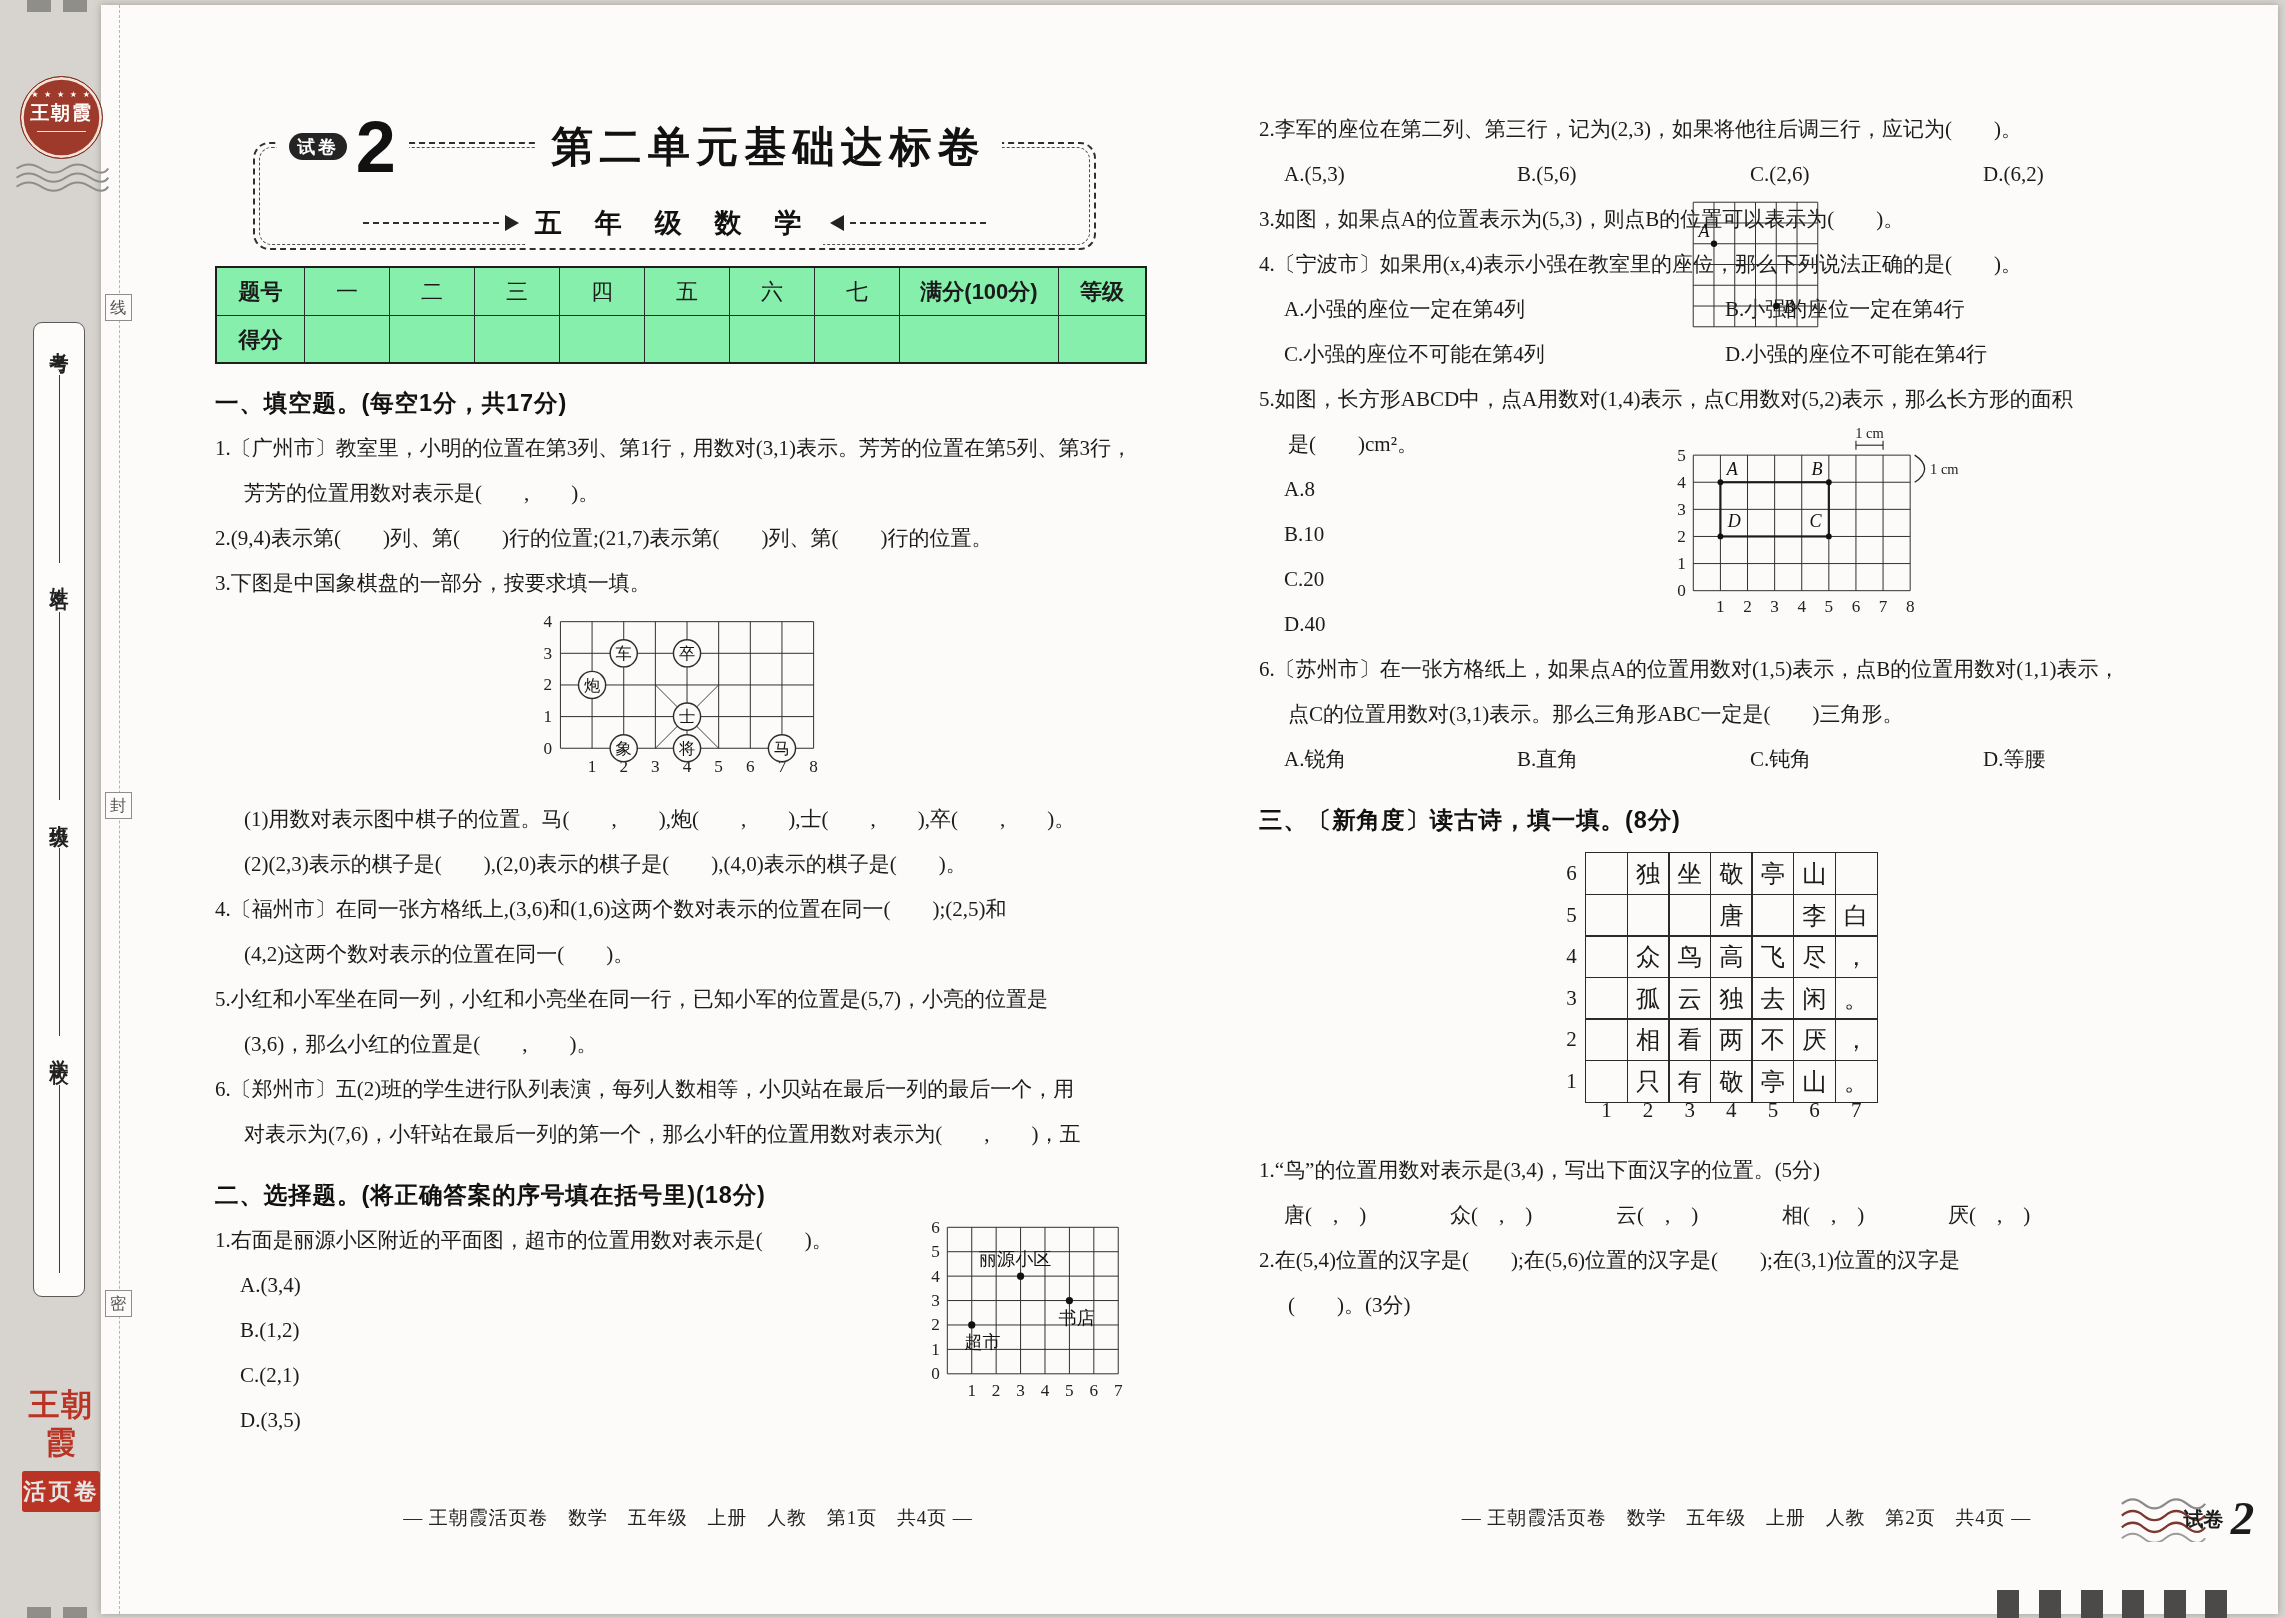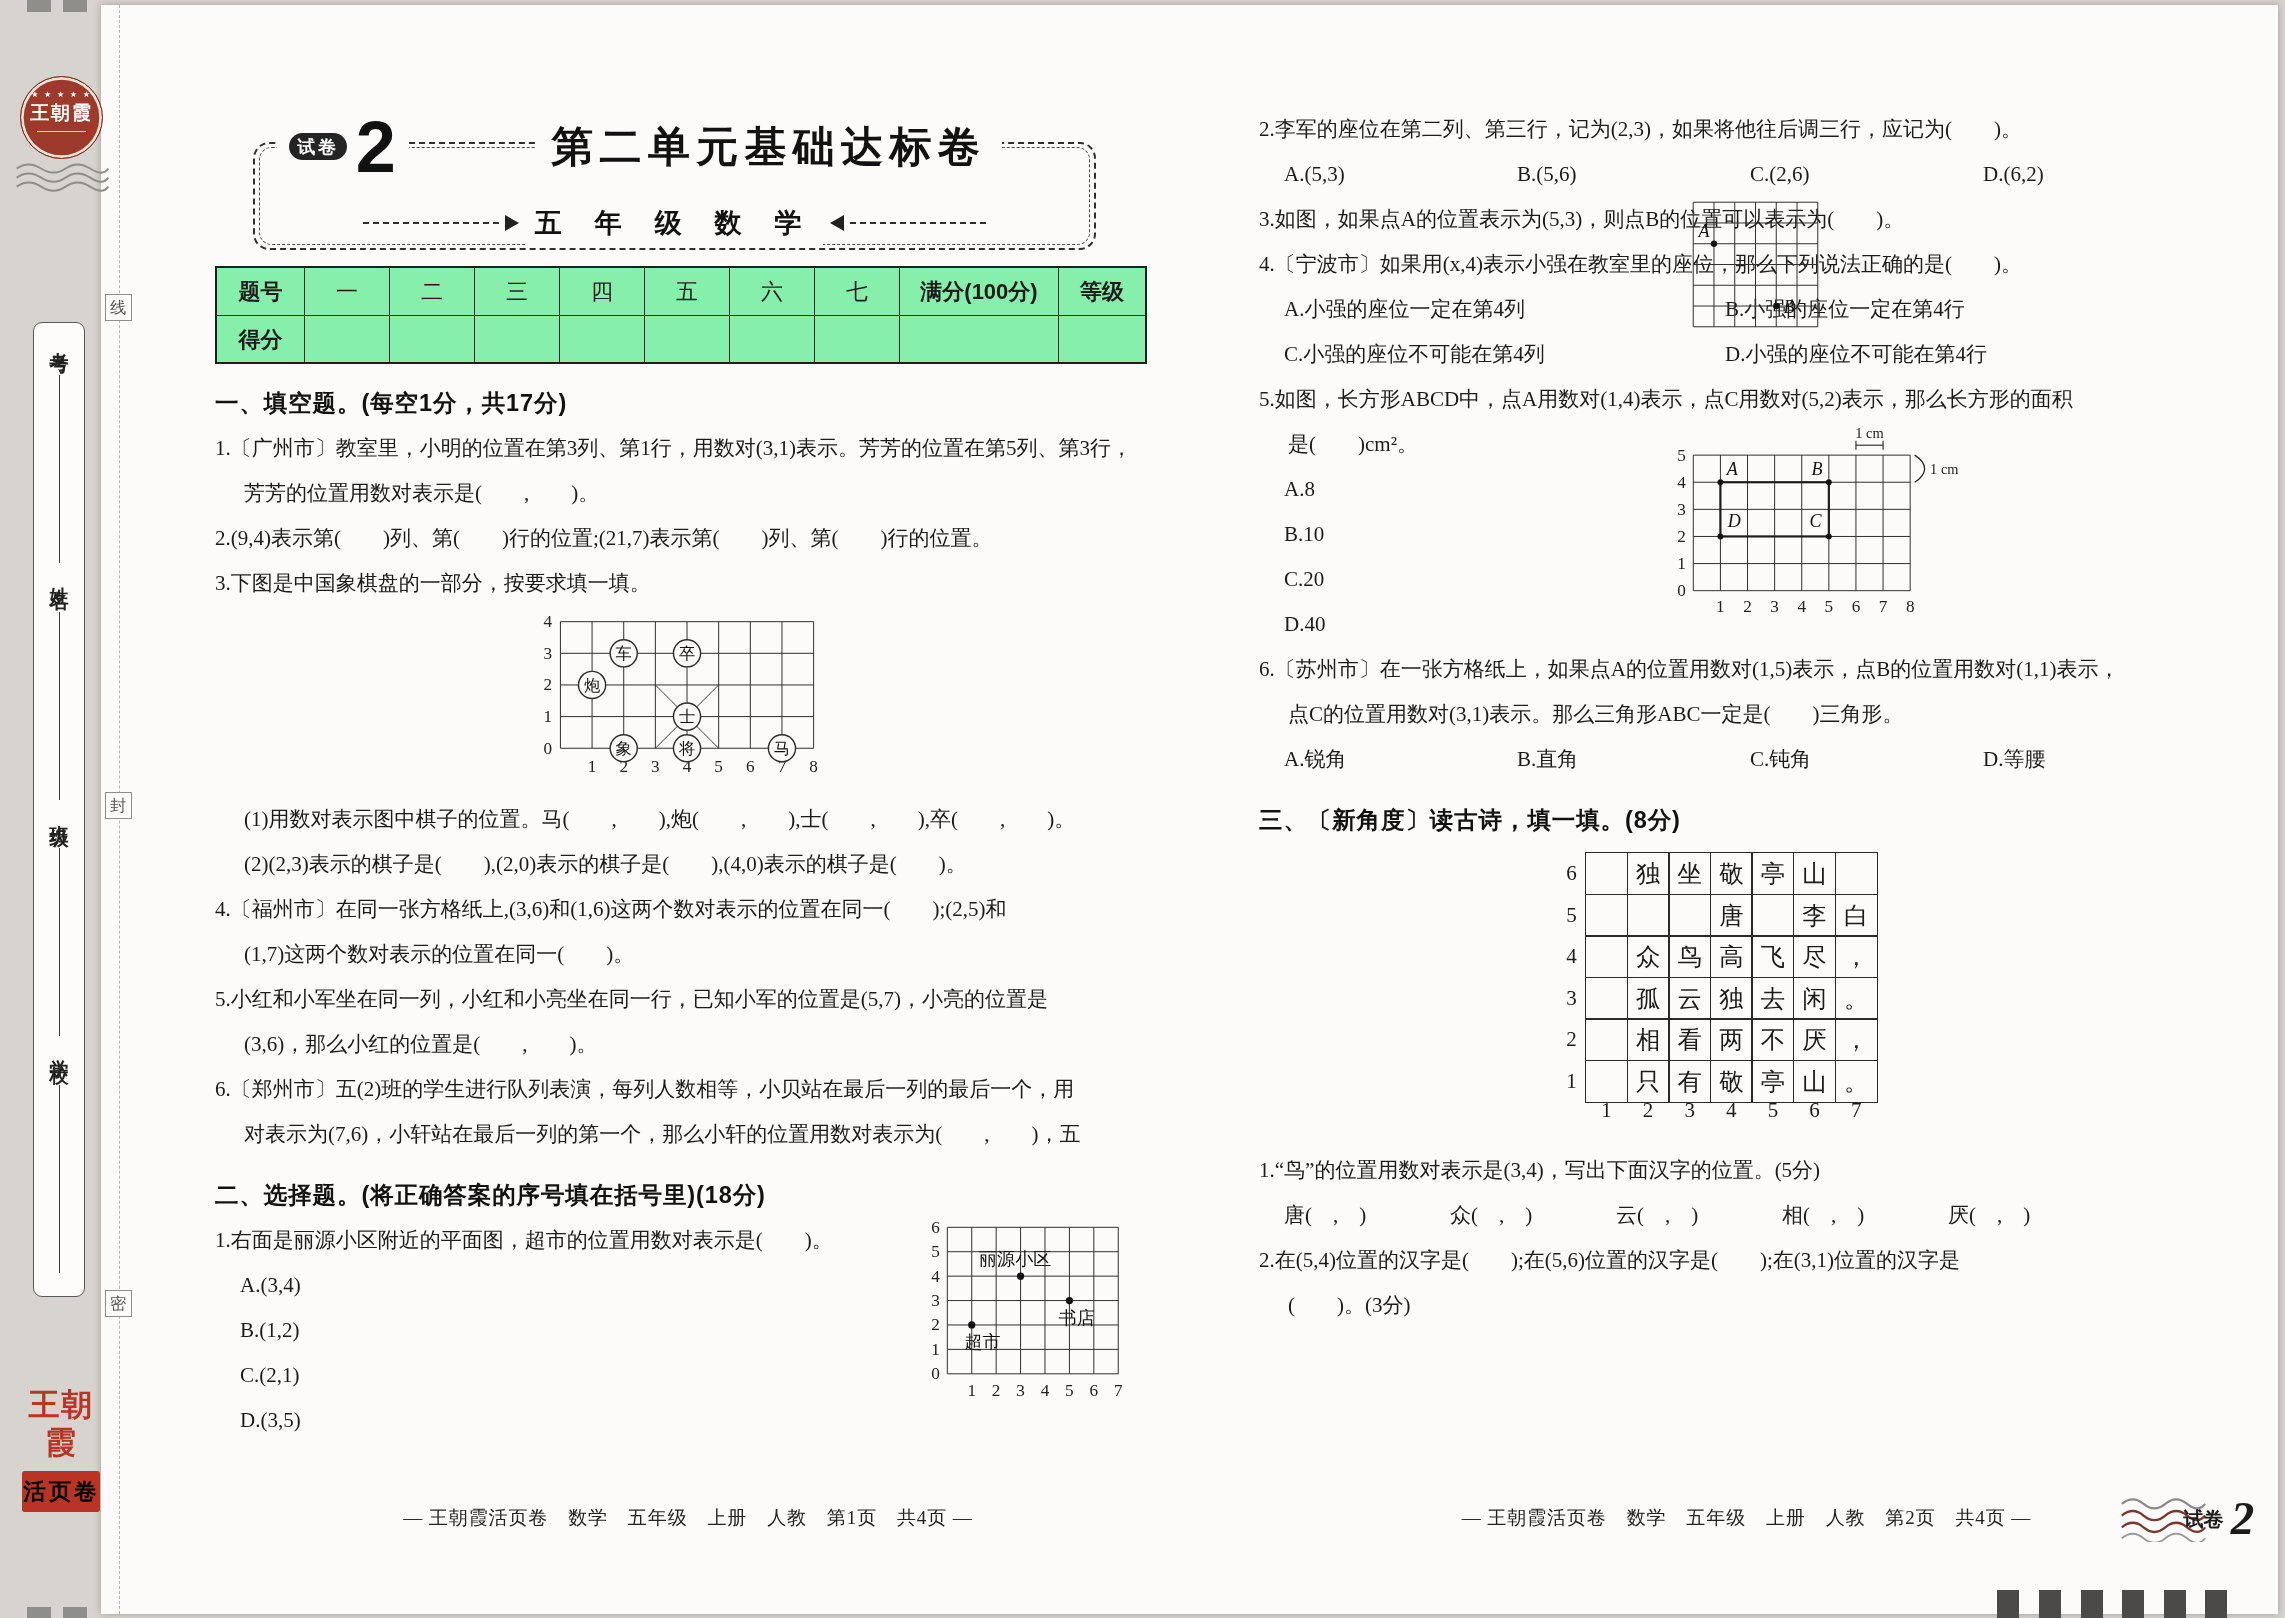--- a/index.html
+++ b/index.html
@@ -30,21 +30,21 @@
   .stamp-rule{width:49px;height:0.9px;background:#fff;opacity:.85;margin:5.4px auto 0}
   .stamp-waves{position:absolute;left:12.7px;top:163px}
   .fields-box{position:absolute;left:33px;top:322px;width:52px;height:975px;border:1.8px solid #5a5a58;
               border-radius:9px;background:#fdfcfa;display:flex;flex-direction:column;padding:12.7px 0 14.5px}
   .vfield{flex:1;display:flex;flex-direction:column;align-items:center;min-height:0}
   .vlabel{writing-mode:vertical-rl;letter-spacing:4.5px;font-size:19px;font-weight:bold;color:#222;
           font-family:"Liberation Sans","DejaVu Sans",sans-serif}
   .vline{flex:1;width:0;border-left:1.4px solid #3a3a3a;margin:7.2px 0 9px}
   .brand-bottom{position:absolute;left:16.3px;top:1386px;width:90px;text-align:center}
   .brand-script{color:#b93425;font-size:31px;font-weight:bold;line-height:38px;letter-spacing:1.8px}
-  .brand-box{margin:9px auto 0;width:78px;background:#b93425;color:#000000;font-size:22.6px;font-weight:bold;
+  .brand-box{margin:9px auto 0;width:78px;background:#b93425;color:#e5e5e5;font-size:22.6px;font-weight:bold;
              letter-spacing:2.7px;padding: 5.4px 0 4.5px;border-radius:2.7px;
              font-family:"Liberation Sans","DejaVu Sans",sans-serif}
   
   .page-left{position:absolute;left:215px;top:107px;width:946px;font-size:21px;line-height:45px}
   .page-right{position:absolute;left:1259px;top:94px;width:975px;font-size:21px;line-height:45px}
   
   .header-box{position:relative;height:145px;margin:1.8px 0 12.7px 38px;width:843px}
   .deco-frame{position:absolute;left:0;right:0;top:33px;bottom:3.6px;border:2.3px dashed #2f2f2f;border-radius:16.3px}
   .deco-frame:after{content:"";position:absolute;left:3.6px;right:3.6px;top:3.6px;bottom:3.6px;border:1.4px dashed #4a4a4a;border-radius:12.7px}
   .badge{position:absolute;left:23.5px;top:1.8px;z-index:2;background:#fcfbf9;padding:0 12.7px;display:flex;align-items:center;height:72px}
@@ -263,21 +263,21 @@
           <text x="275" y="160.5" text-anchor="middle" class="piece">马</text>
         </svg>
     </div>
 
     <div class="q no-hang">
         <div class="qline">(1)用数对表示图中棋子的位置。马(　　,　　),炮(　　,　　),士(　　,　　),卒(　　,　　)。</div>
         <div class="qline">(2)(2,3)表示的棋子是(　　),(2,0)表示的棋子是(　　),(4,0)表示的棋子是(　　)。</div>
       </div>
     <div class="q">
         <div class="qline">4.〔福州市〕在同一张方格纸上,(3,6)和(1,6)这两个数对表示的位置在同一(　　);(2,5)和</div>
-        <div class="qline">(1,7)这两个数对表示的位置在同一(　　)。</div>
+        <div class="qline">(4,2)这两个数对表示的位置在同一(　　)。</div>
       </div>
     <div class="q">
         <div class="qline">5.小红和小军坐在同一列，小红和小亮坐在同一行，已知小军的位置是(5,7)，小亮的位置是</div>
         <div class="qline">(3,6)，那么小红的位置是(　　,　　)。</div>
       </div>
     <div class="q">
         <div class="qline">6.〔郑州市〕五(2)班的学生进行队列表演，每列人数相等，小贝站在最后一列的最后一个，用</div>
         <div class="qline">对表示为(7,6)，小轩站在最后一列的第一个，那么小轩的位置用数对表示为(　　,　　)，五</div>
       </div>
 

